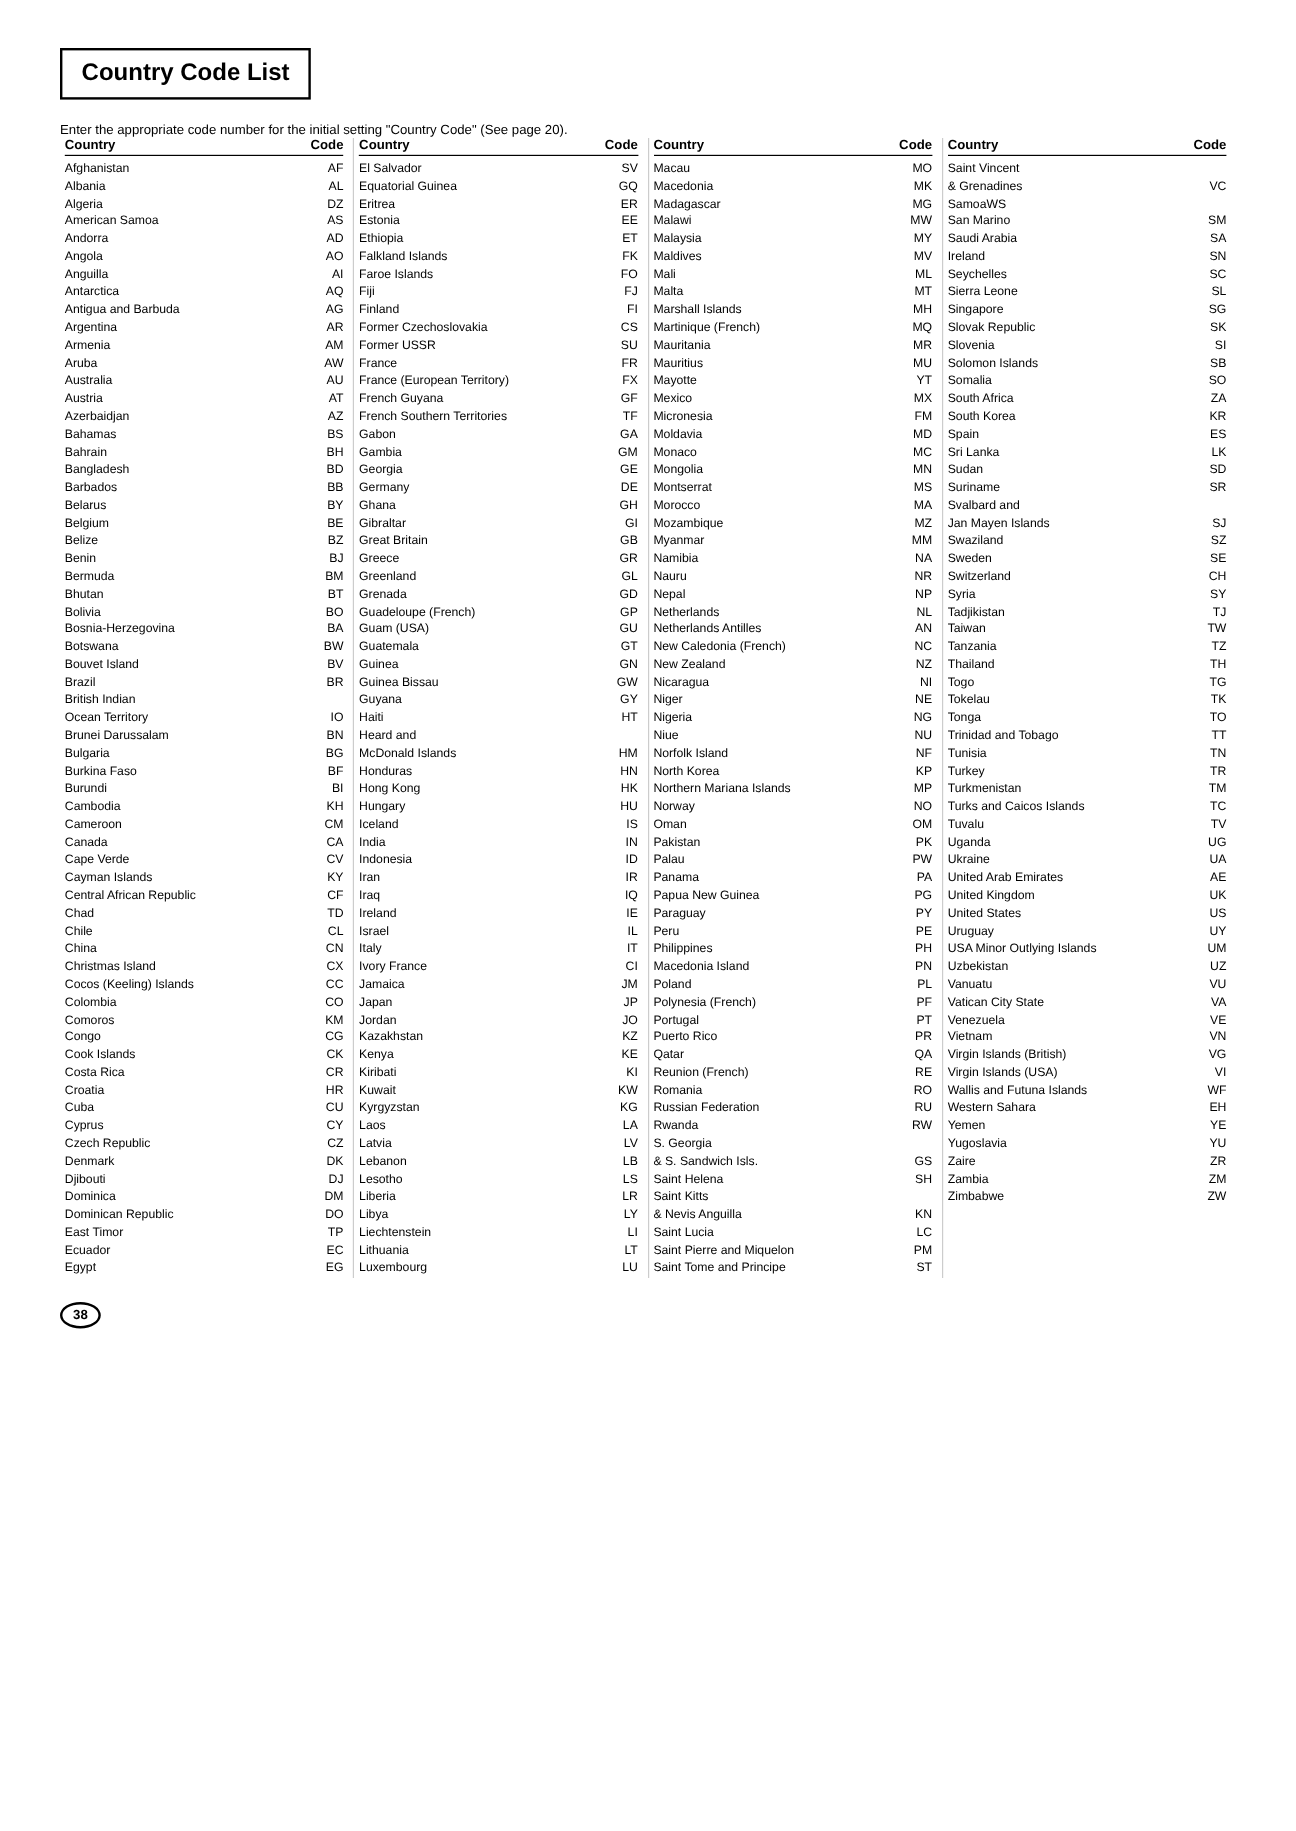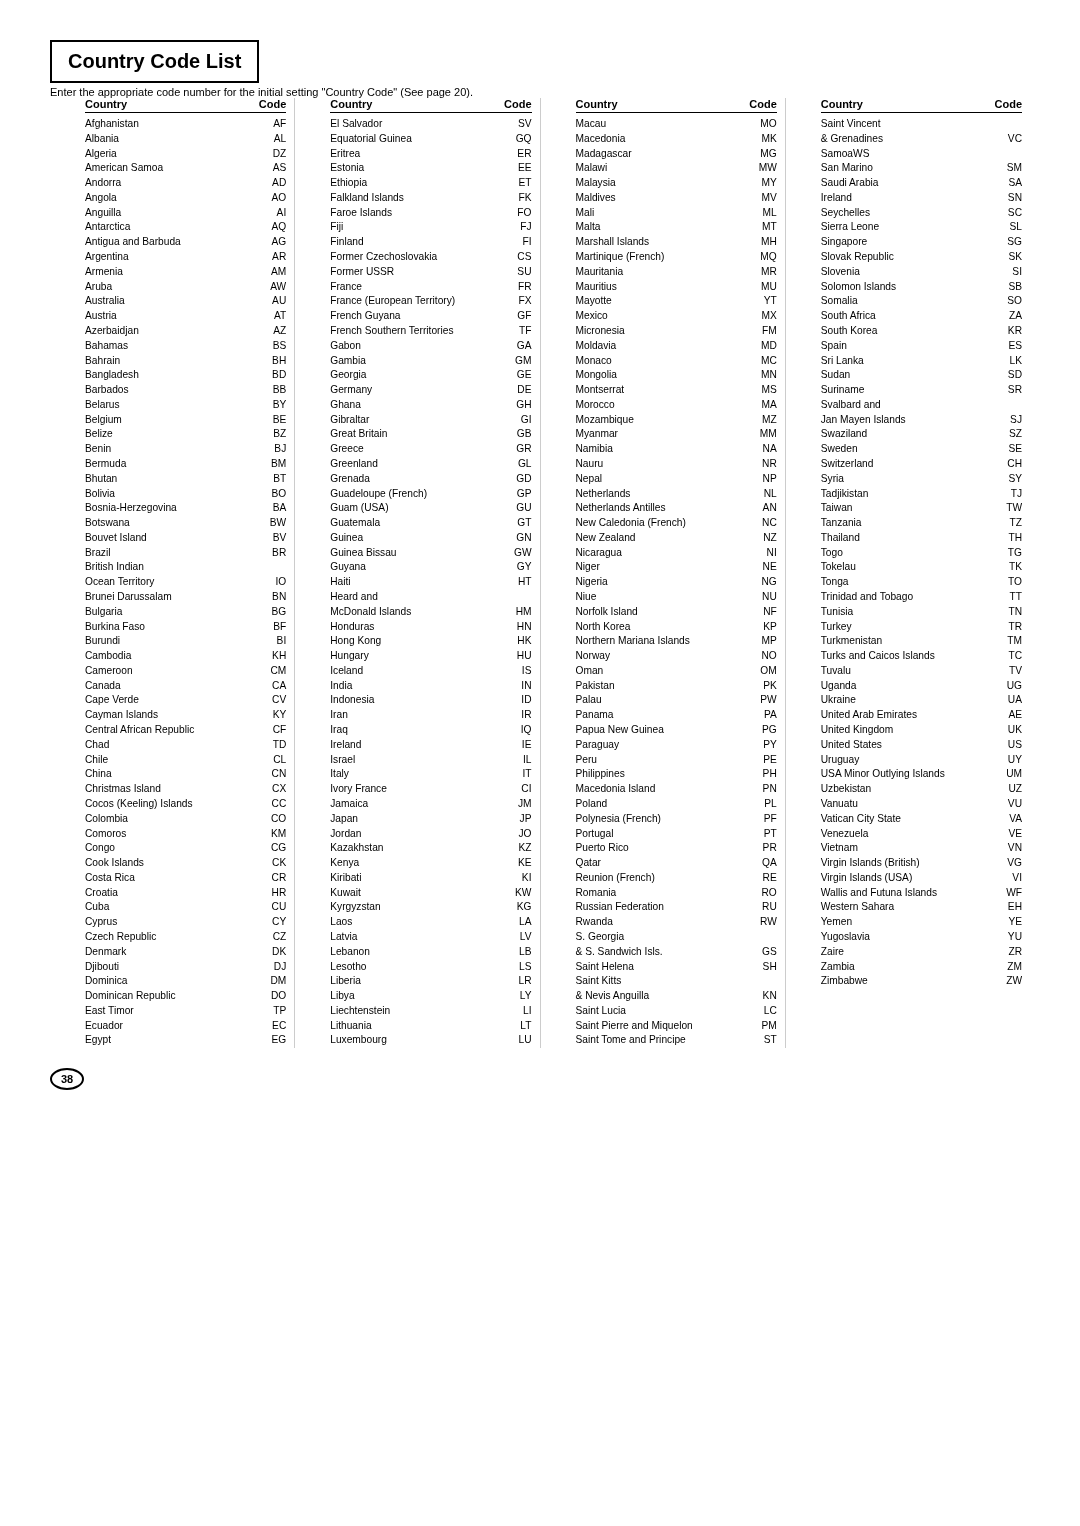--- a/index.html
+++ b/index.html
@@ -9,37 +9,36 @@
       font-size: 11px;
       color: #000;
       padding: 40px 50px;
     }
     .page-title {
       font-size: 20px;
       font-weight: bold;
       border: 2px solid #000;
       padding: 8px 16px;
       display: inline-block;
-      margin-bottom: 3px;
+      margin-bottom: 20px;
     }
     .subtitle {
       font-size: 11px;
       margin-bottom: 0;
     }
     .columns-wrapper {
       display: flex;
       gap: 0;
       width: 100%;
     }
     .col {
       flex: 1;
       border-right: 1px solid #ccc;
       padding-right: 8px;
       padding-left: 4px;
-      margin-left: 31px;
     }
     .col:last-child {
       border-right: none;
     }
     .col-header {
       display: flex;
       justify-content: space-between;
       border-bottom: 1px solid #000;
       padding-bottom: 2px;
       margin-bottom: 4px;

